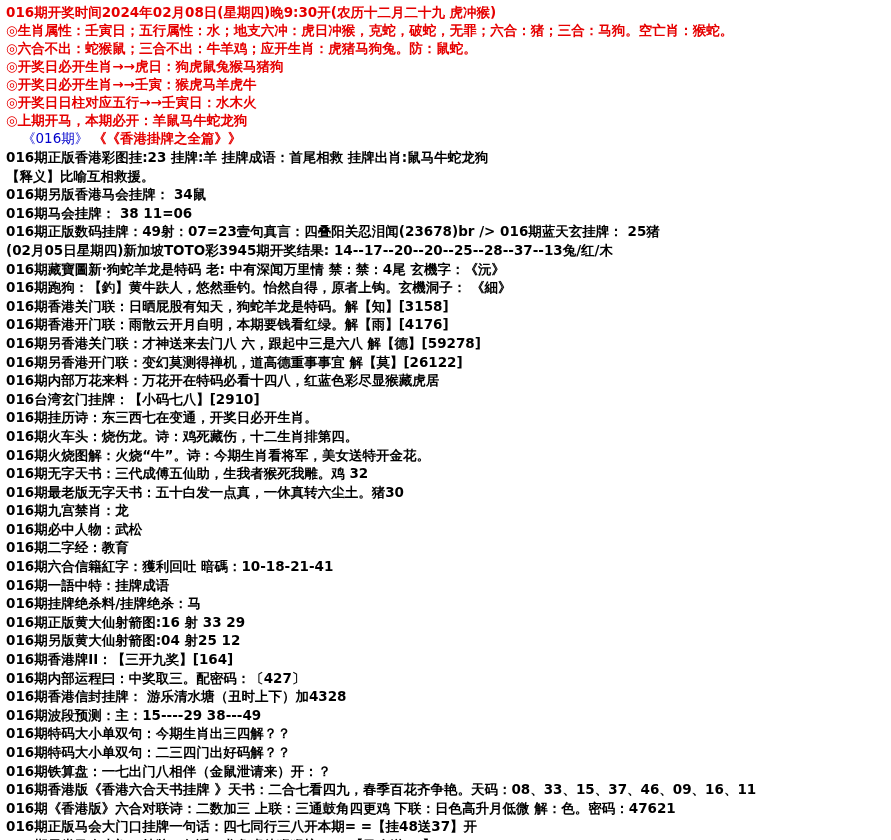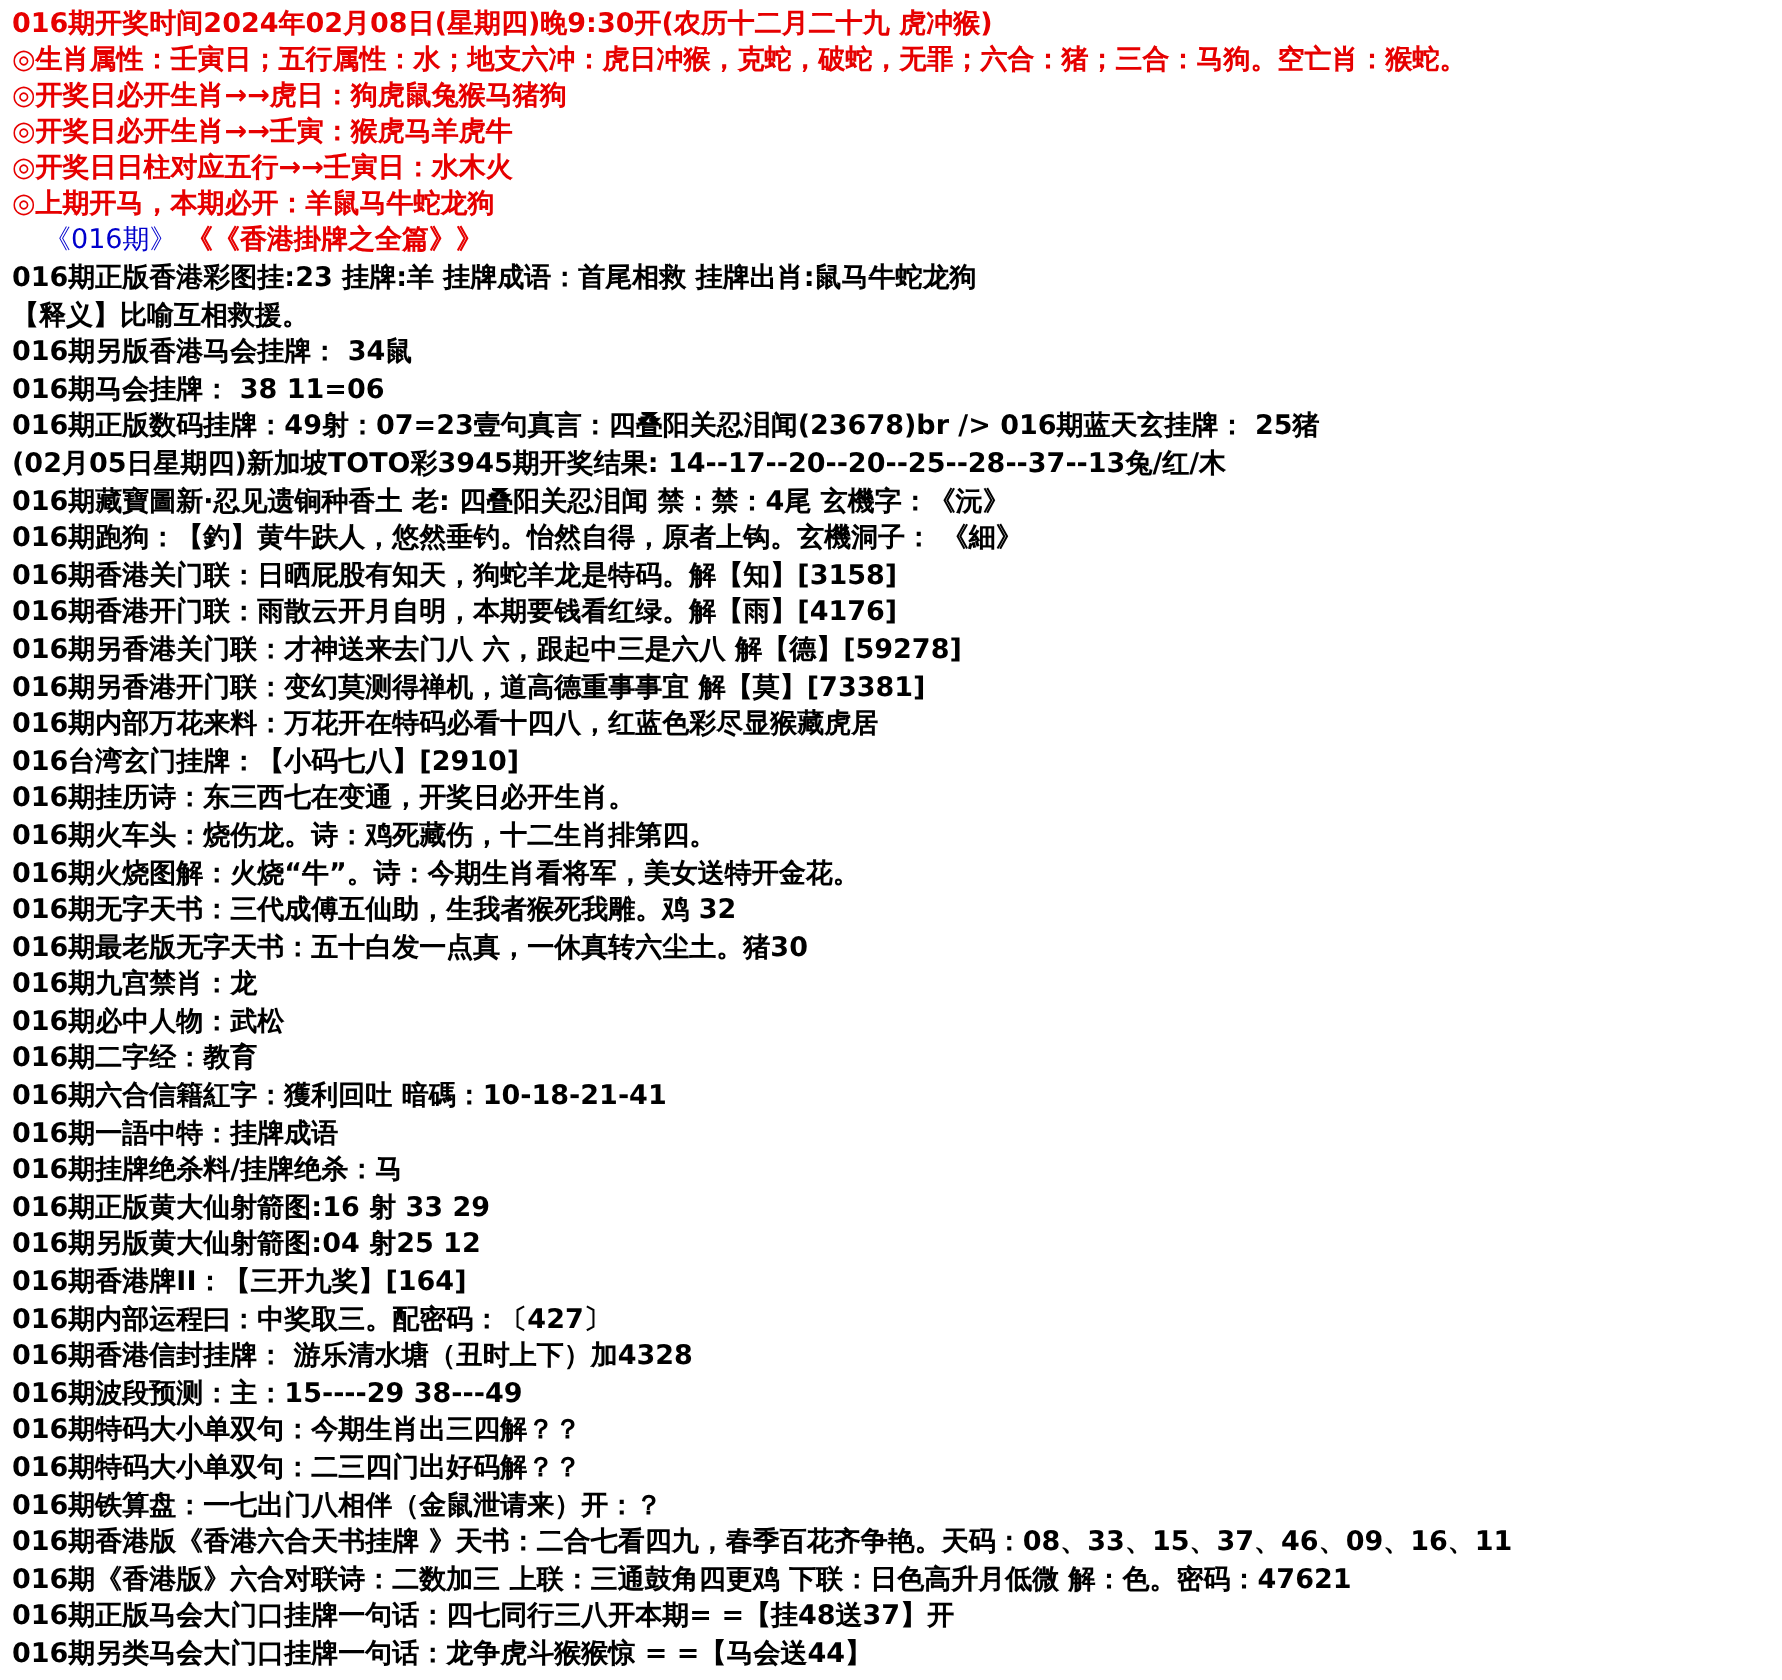--- a/index.html
+++ b/index.html
@@ -55,43 +55,44 @@
 </style>
 </head>
 <body>
 
 <div class="page">
 
   <div class="line hdr-line red">016期开奖时间2024年02月08日(星期四)晚9:30开(农历十二月二十九  虎冲猴)</div>
 
   <div>
     <div class="line hdr-line redn">◎生肖属性：壬寅日；五行属性：水；地支六冲：虎日冲猴，克蛇，破蛇，无罪；六合：猪；三合：马狗。空亡肖：猴蛇。</div>
+    <div class="line hdr-line redn">◎六合不出：蛇猴鼠；三合不出：牛羊鸡；应开生肖：虎猪马狗兔。防：鼠蛇。</div>
     <div class="line hdr-line redn">◎开奖日必开生肖→→虎日：狗虎鼠兔猴马猪狗</div>
     <div class="line hdr-line redn">◎开奖日必开生肖→→壬寅：猴虎马羊虎牛</div>
     <div class="line hdr-line redn">◎开奖日日柱对应五行→→壬寅日：水木火</div>
     <div class="line hdr-line redn">◎上期开马，本期必开：羊鼠马牛蛇龙狗</div>
   </div>
 
   <div class="line title-line">
     <span class="bluebold">《016期》</span><span class="sp">&nbsp;</span><span class="redn" style="font-weight:bold">《《香港掛牌之全篇》》</span>
   </div>
 
   <div>
     <div class="line body-line">016期正版香港彩图挂:23  挂牌:羊  挂牌成语：首尾相救  挂牌出肖:鼠马牛蛇龙狗</div>
     <div class="line body-line">【释义】比喻互相救援。</div>
     <div class="line body-line">016期另版香港马会挂牌： 34鼠</div>
     <div class="line body-line">016期马会挂牌： 38  11=06</div>
     <div class="line body-line">016期正版数码挂牌：49射：07=23壹句真言：四叠阳关忍泪闻(23678)br  /&gt;  016期蓝天玄挂牌： 25猪</div>
     <div class="line body-line">(02月05日星期四)新加坡TOTO彩3945期开奖结果: 14--17--20--20--25--28--37--13兔/红/木</div>
-    <div class="line body-line">016期藏寶圖新·忍见遗锏种香土  老: 四叠阳关忍泪闻  禁：禁：4尾  玄機字：《沅》</div>
+    <div class="line body-line">016期藏寶圖新·狗蛇羊龙是特码  老: 中有深闻万里情  禁：禁：4尾  玄機字：《沅》</div>
     <div class="line body-line">016期跑狗：【釣】黄牛趺人，悠然垂钓。怡然自得，原者上钩。玄機洞子： 《細》</div>
     <div class="line body-line">016期香港关门联：日晒屁股有知天，狗蛇羊龙是特码。解【知】[3158]</div>
     <div class="line body-line">016期香港开门联：雨散云开月自明，本期要钱看红绿。解【雨】[4176]</div>
     <div class="line body-line">016期另香港关门联：才神送来去门八 六，跟起中三是六八  解【德】[59278]</div>
-    <div class="line body-line">016期另香港开门联：变幻莫测得禅机，道高德重事事宜  解【莫】[73381]</div>
+    <div class="line body-line">016期另香港开门联：变幻莫测得禅机，道高德重事事宜  解【莫】[26122]</div>
     <div class="line body-line">016期内部万花来料：万花开在特码必看十四八，红蓝色彩尽显猴藏虎居</div>
     <div class="line body-line">016台湾玄门挂牌：【小码七八】[2910]</div>
     <div class="line body-line">016期挂历诗：东三西七在变通，开奖日必开生肖。</div>
     <div class="line body-line">016期火车头：烧伤龙。诗：鸡死藏伤，十二生肖排第四。</div>
     <div class="line body-line">016期火烧图解：火烧“牛”。诗：今期生肖看将军，美女送特开金花。</div>
     <div class="line body-line">016期无字天书：三代成傅五仙助，生我者猴死我雕。鸡  32</div>
     <div class="line body-line">016期最老版无字天书：五十白发一点真，一休真转六尘土。猪30</div>
     <div class="line body-line">016期九宫禁肖：龙</div>
     <div class="line body-line">016期必中人物：武松</div>
     <div class="line body-line">016期二字经：教育</div>

